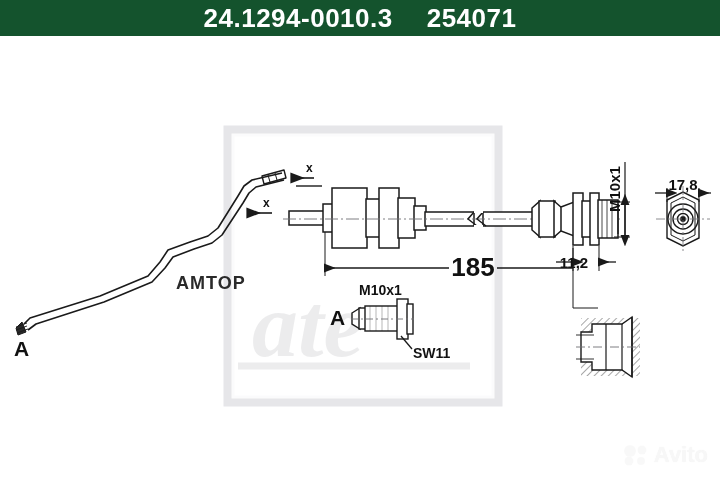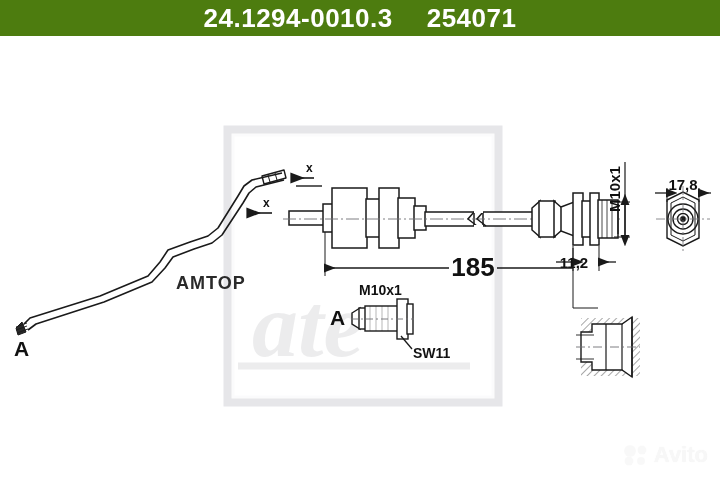--- a/index.html
+++ b/index.html
@@ -15,21 +15,21 @@
     overflow: hidden;
   }
 
   
   #header-bar {
     position: absolute;
     left: 0;
     top: 0;
     width: 720px;
     height: 36px;
-    background: #4d7c0f;
+    background: #14532d;
     display: flex;
     align-items: center;
     justify-content: center;
     gap: 34px;
   }
   #header-bar .htext {
     color: #ffffff;
     font-family: "Liberation Sans", sans-serif;
     font-weight: bold;
     font-size: 26px;

